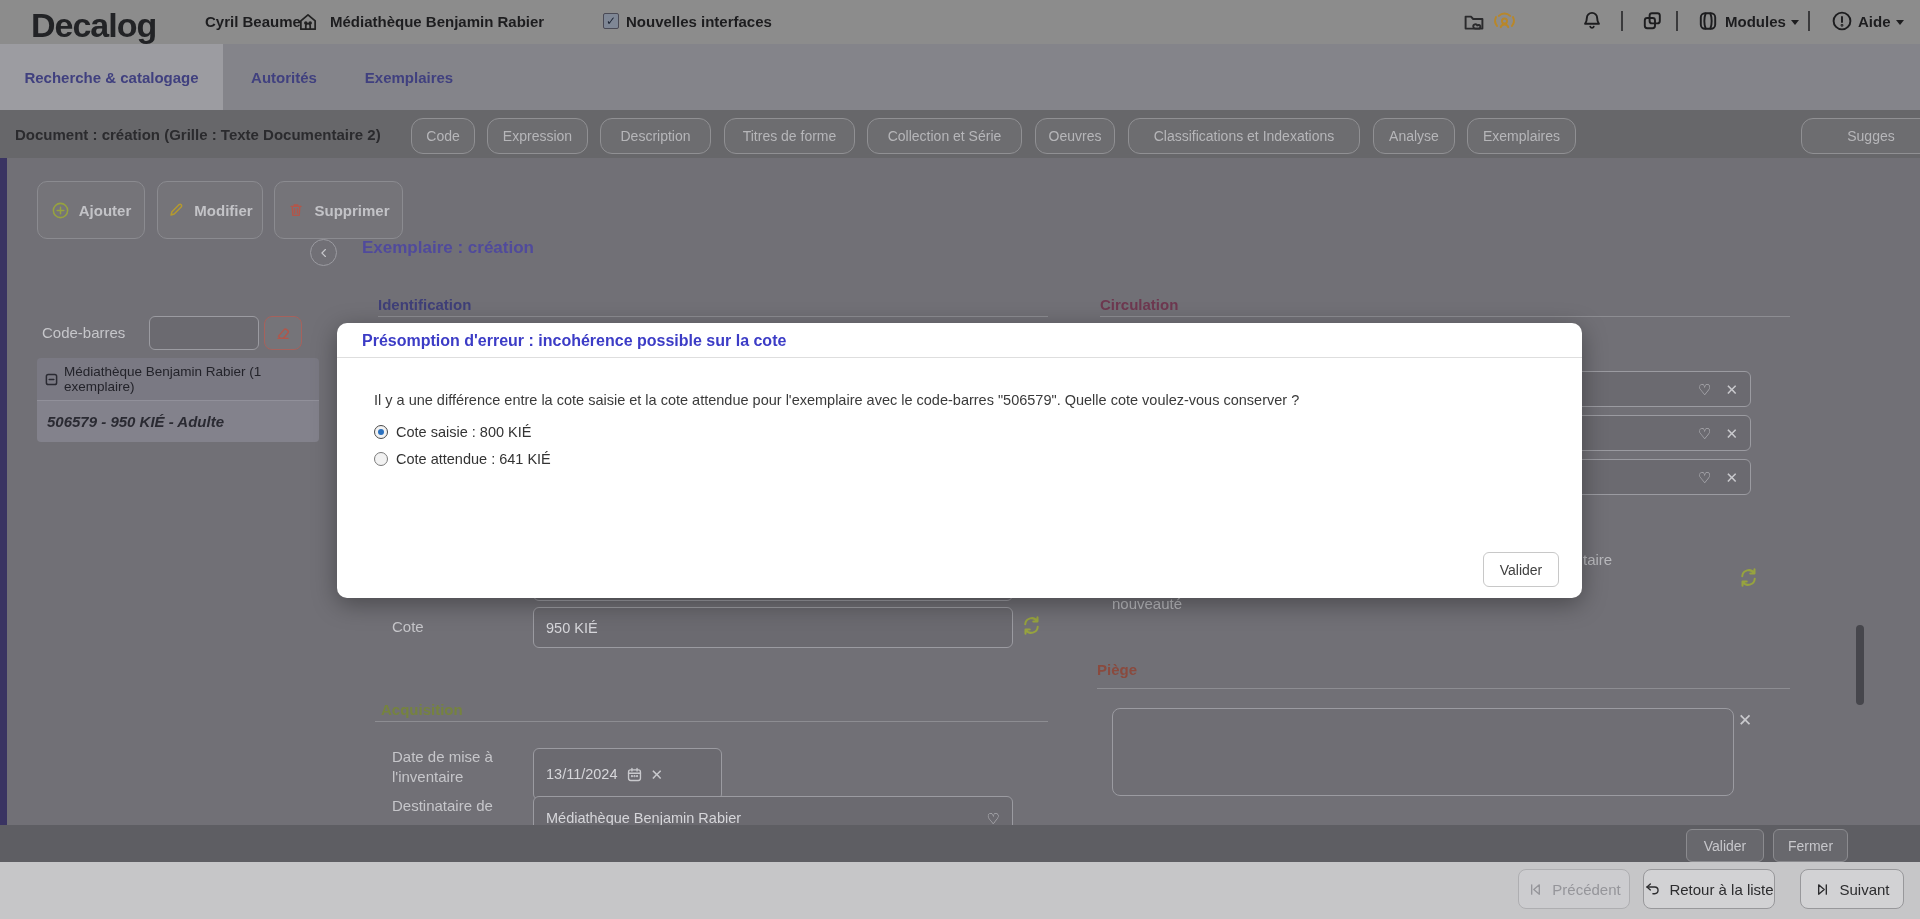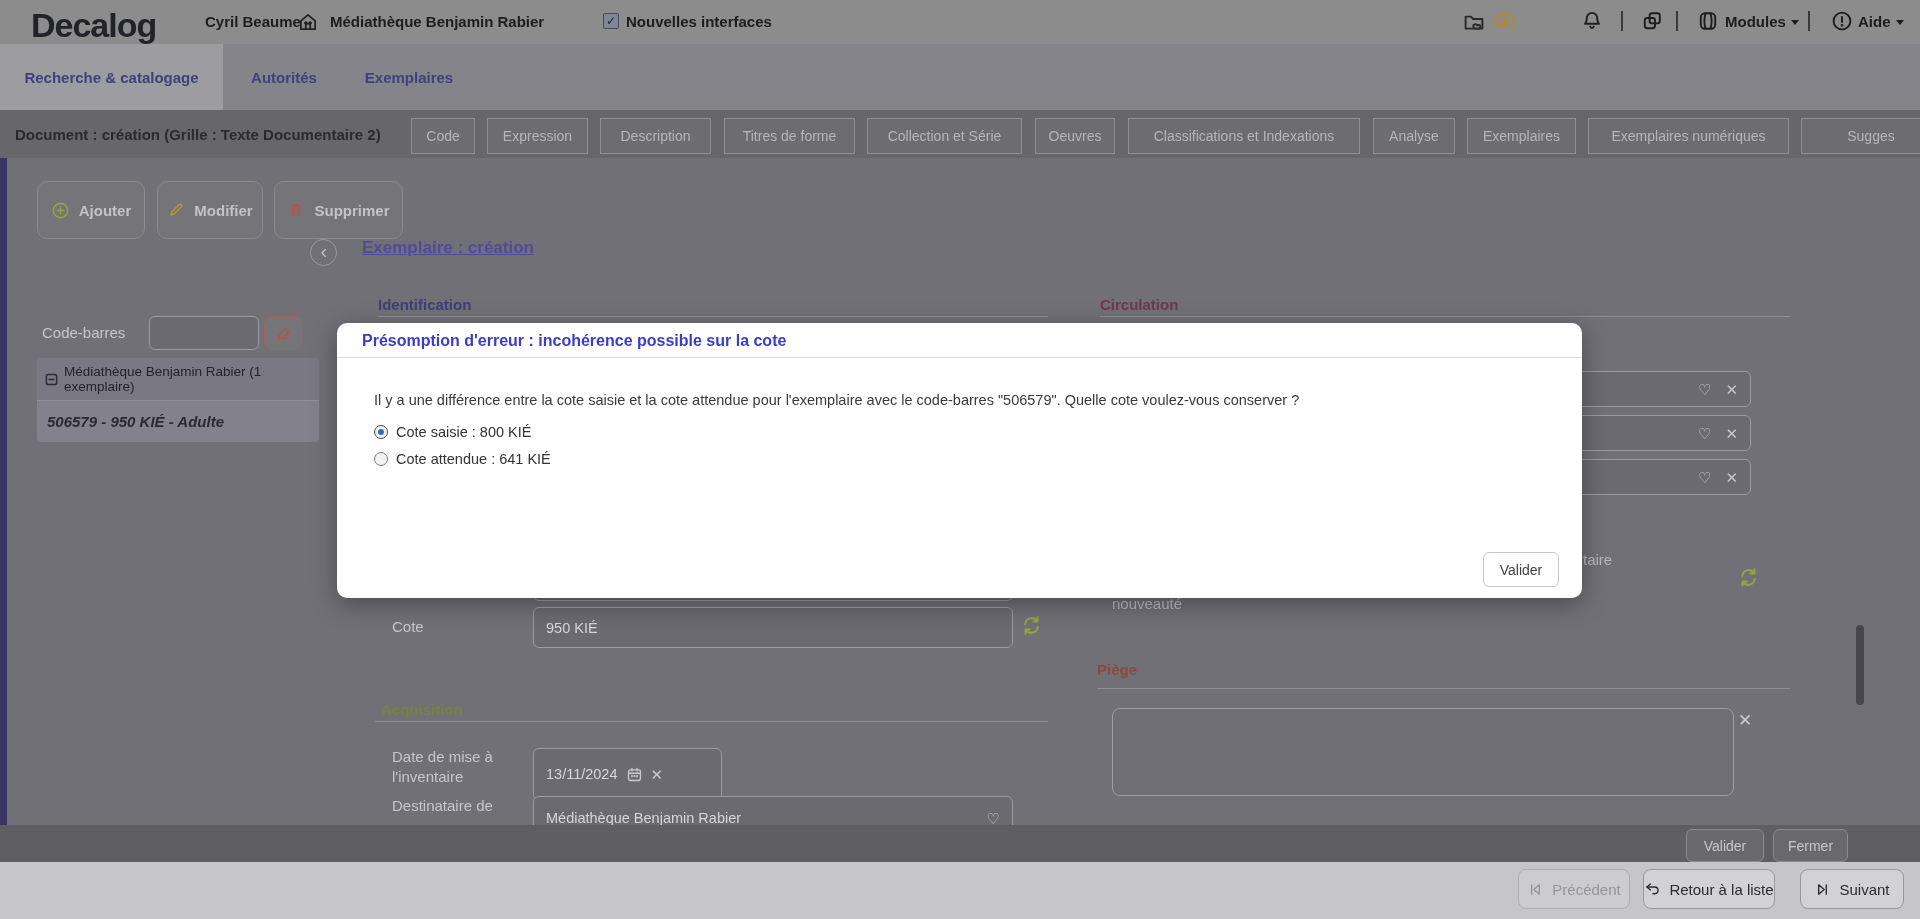--- a/index.html
+++ b/index.html
@@ -18,27 +18,27 @@
   .checkbox { left:603px; top:13px; width:16px; height:16px; background:#7f8795; border:1px solid #4a4a55; border-radius:2px; font-size:12px; line-height:14px; text-align:center; color:#1c2433; font-weight:bold; }
 
   
   .tabbar { left:0; top:44px; width:1920px; height:66px; background:#84848a; }
   .tab-active-bg { left:0; top:44px; width:223px; height:66px; background:#9c9ca1; }
   .tab { top:44px; height:66px; display:flex; align-items:center; justify-content:center; font-size:15px; font-weight:bold; color:#40407f; cursor:pointer; }
 
   
   .docbar { left:0; top:110px; width:1920px; height:48px; background:#67676a; }
   .docbar-title { left:15px; top:126px; font-size:15px; font-weight:bold; color:#2b2b2e; white-space:nowrap; }
-  .chip { top:118px; height:36px; background:#6d6d70; border:1px solid #909093; border-radius:0; color:#b6b6b9; font-size:14px; display:flex; align-items:center; justify-content:center; white-space:nowrap; overflow:hidden; }
+  .chip { top:118px; height:36px; background:#6d6d70; border:1px solid #909093; border-radius:12px; color:#b6b6b9; font-size:14px; display:flex; align-items:center; justify-content:center; white-space:nowrap; overflow:hidden; }
 
   
   .content-accent { left:0; top:158px; width:7px; height:667px; background:#3a3462; }
   .toolbtn { top:181px; height:58px; border:1px solid #8b8b90; border-radius:10px; background:#757479; color:#c3c3c7; font-size:15px; display:flex; align-items:center; justify-content:center; gap:9px;font-weight:bold; }
   .circle-btn { left:310px; top:239px; width:27px; height:27px; border:1.5px solid #9b9ba1; border-radius:50%; color:#c8c8cc; display:flex; align-items:center; justify-content:center; }
-  .panel-title { left:362px; top:238px; font-size:17px; font-weight:bold; color:#504a9c;text-decoration:underline; }
+  .panel-title { left:362px; top:238px; font-size:17px; font-weight:bold; color:#504a9c; }
 
   .lbl { font-size:15px; color:#c6c6ca; white-space:nowrap; }
   .input { background:#6b6a70; border:1px solid #9b9ba1; border-radius:6px; color:#d6d6da; font-size:14.5px; display:flex; align-items:center; padding:0 12px; gap:8px; }
   .glyph { color:#c9c9cd; font-size:15px; line-height:1; }
 
   .tree { left:37px; top:358px; width:282px; height:84px; border-radius:4px; overflow:hidden; }
   .tree-root { height:42px; background:#7a7983; display:flex; align-items:center; gap:6px; padding:0 8px; font-size:13.5px; color:#23232a; }
   .tree-item { height:42px; background:#83828c; border-top:1px solid #91909a; display:flex; align-items:center; padding:0 10px; font-size:15px; font-weight:bold; font-style:italic; color:#2a2a32; }
 
   .section-h { font-size:15px; font-weight:bold; white-space:nowrap; }
@@ -164,23 +164,20 @@
     </div>
   <div class="abs chip" style="left:1128px; width:232px;">
       <span>Classifications et Indexations</span>
     </div>
   <div class="abs chip" style="left:1373px; width:82px;">
       <span>Analyse</span>
     </div>
   <div class="abs chip" style="left:1467px; width:109px;">
       <span>Exemplaires</span>
     </div>
-  <div class="abs chip" style="left:1588px; width:201px;">
-      <span>Exemplaires numériques</span>
-    </div>
   <div class="abs chip" style="left:1801px; width:140px;">
       <span>Sugges</span>
     </div>
 
   <div class="abs content-accent"></div>
 
   <div class="abs toolbtn" style="left:37px; width:108px;">
     <span class="ic" style="color:#97a33e;">
         <svg width="19" height="19" viewBox="0 0 20 20">
           <circle cx="10" cy="10" r="7.5"></circle>

